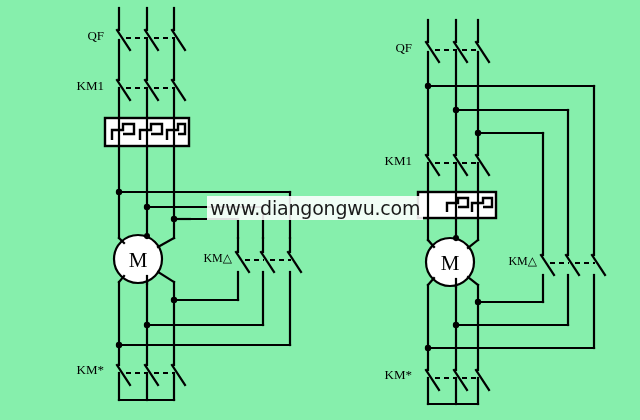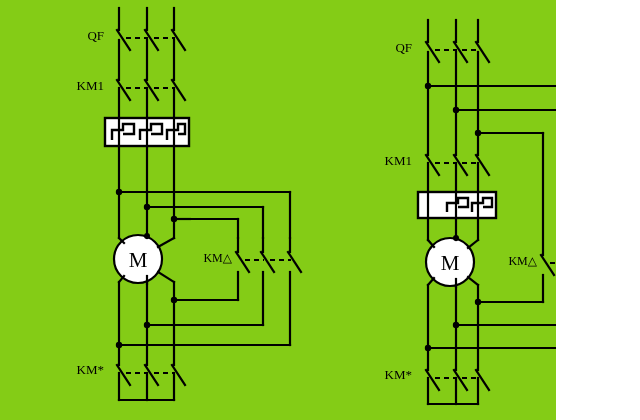--- a/index.html
+++ b/index.html
@@ -5,23 +5,23 @@
   html, body {
     margin: 0;
     padding: 0;
     background: #ffffff;
   }
   body {
     font-family: "Liberation Serif", serif;
   }
   #canvas {
     position: relative;
-    width: 556px;
+    width: 640px;
     height: 420px;
-    background: #84cc16;
+    background: #86efac;
     overflow: hidden;
   }
   #schematic {
     position: absolute;
     left: 0;
     top: 0;
     width: 640px;
     height: 420px;
   }
   .wire {
@@ -322,14 +322,15 @@
         <line class="wire" x1="428" y1="378" x2="428" y2="404"></line>
         <line class="wire" x1="456" y1="378" x2="456" y2="404"></line>
         <line class="wire" x1="478" y1="378" x2="478" y2="404"></line>
         <line class="wire" x1="428" y1="404" x2="478" y2="404"></line>
       </g>
       <text class="lbl" x="412" y="376">KM*</text>
     </g>
 
   </svg>
 
+  <div class="watermark">www.diangongwu.com</div>
 
 </div>
 
 </body></html>

